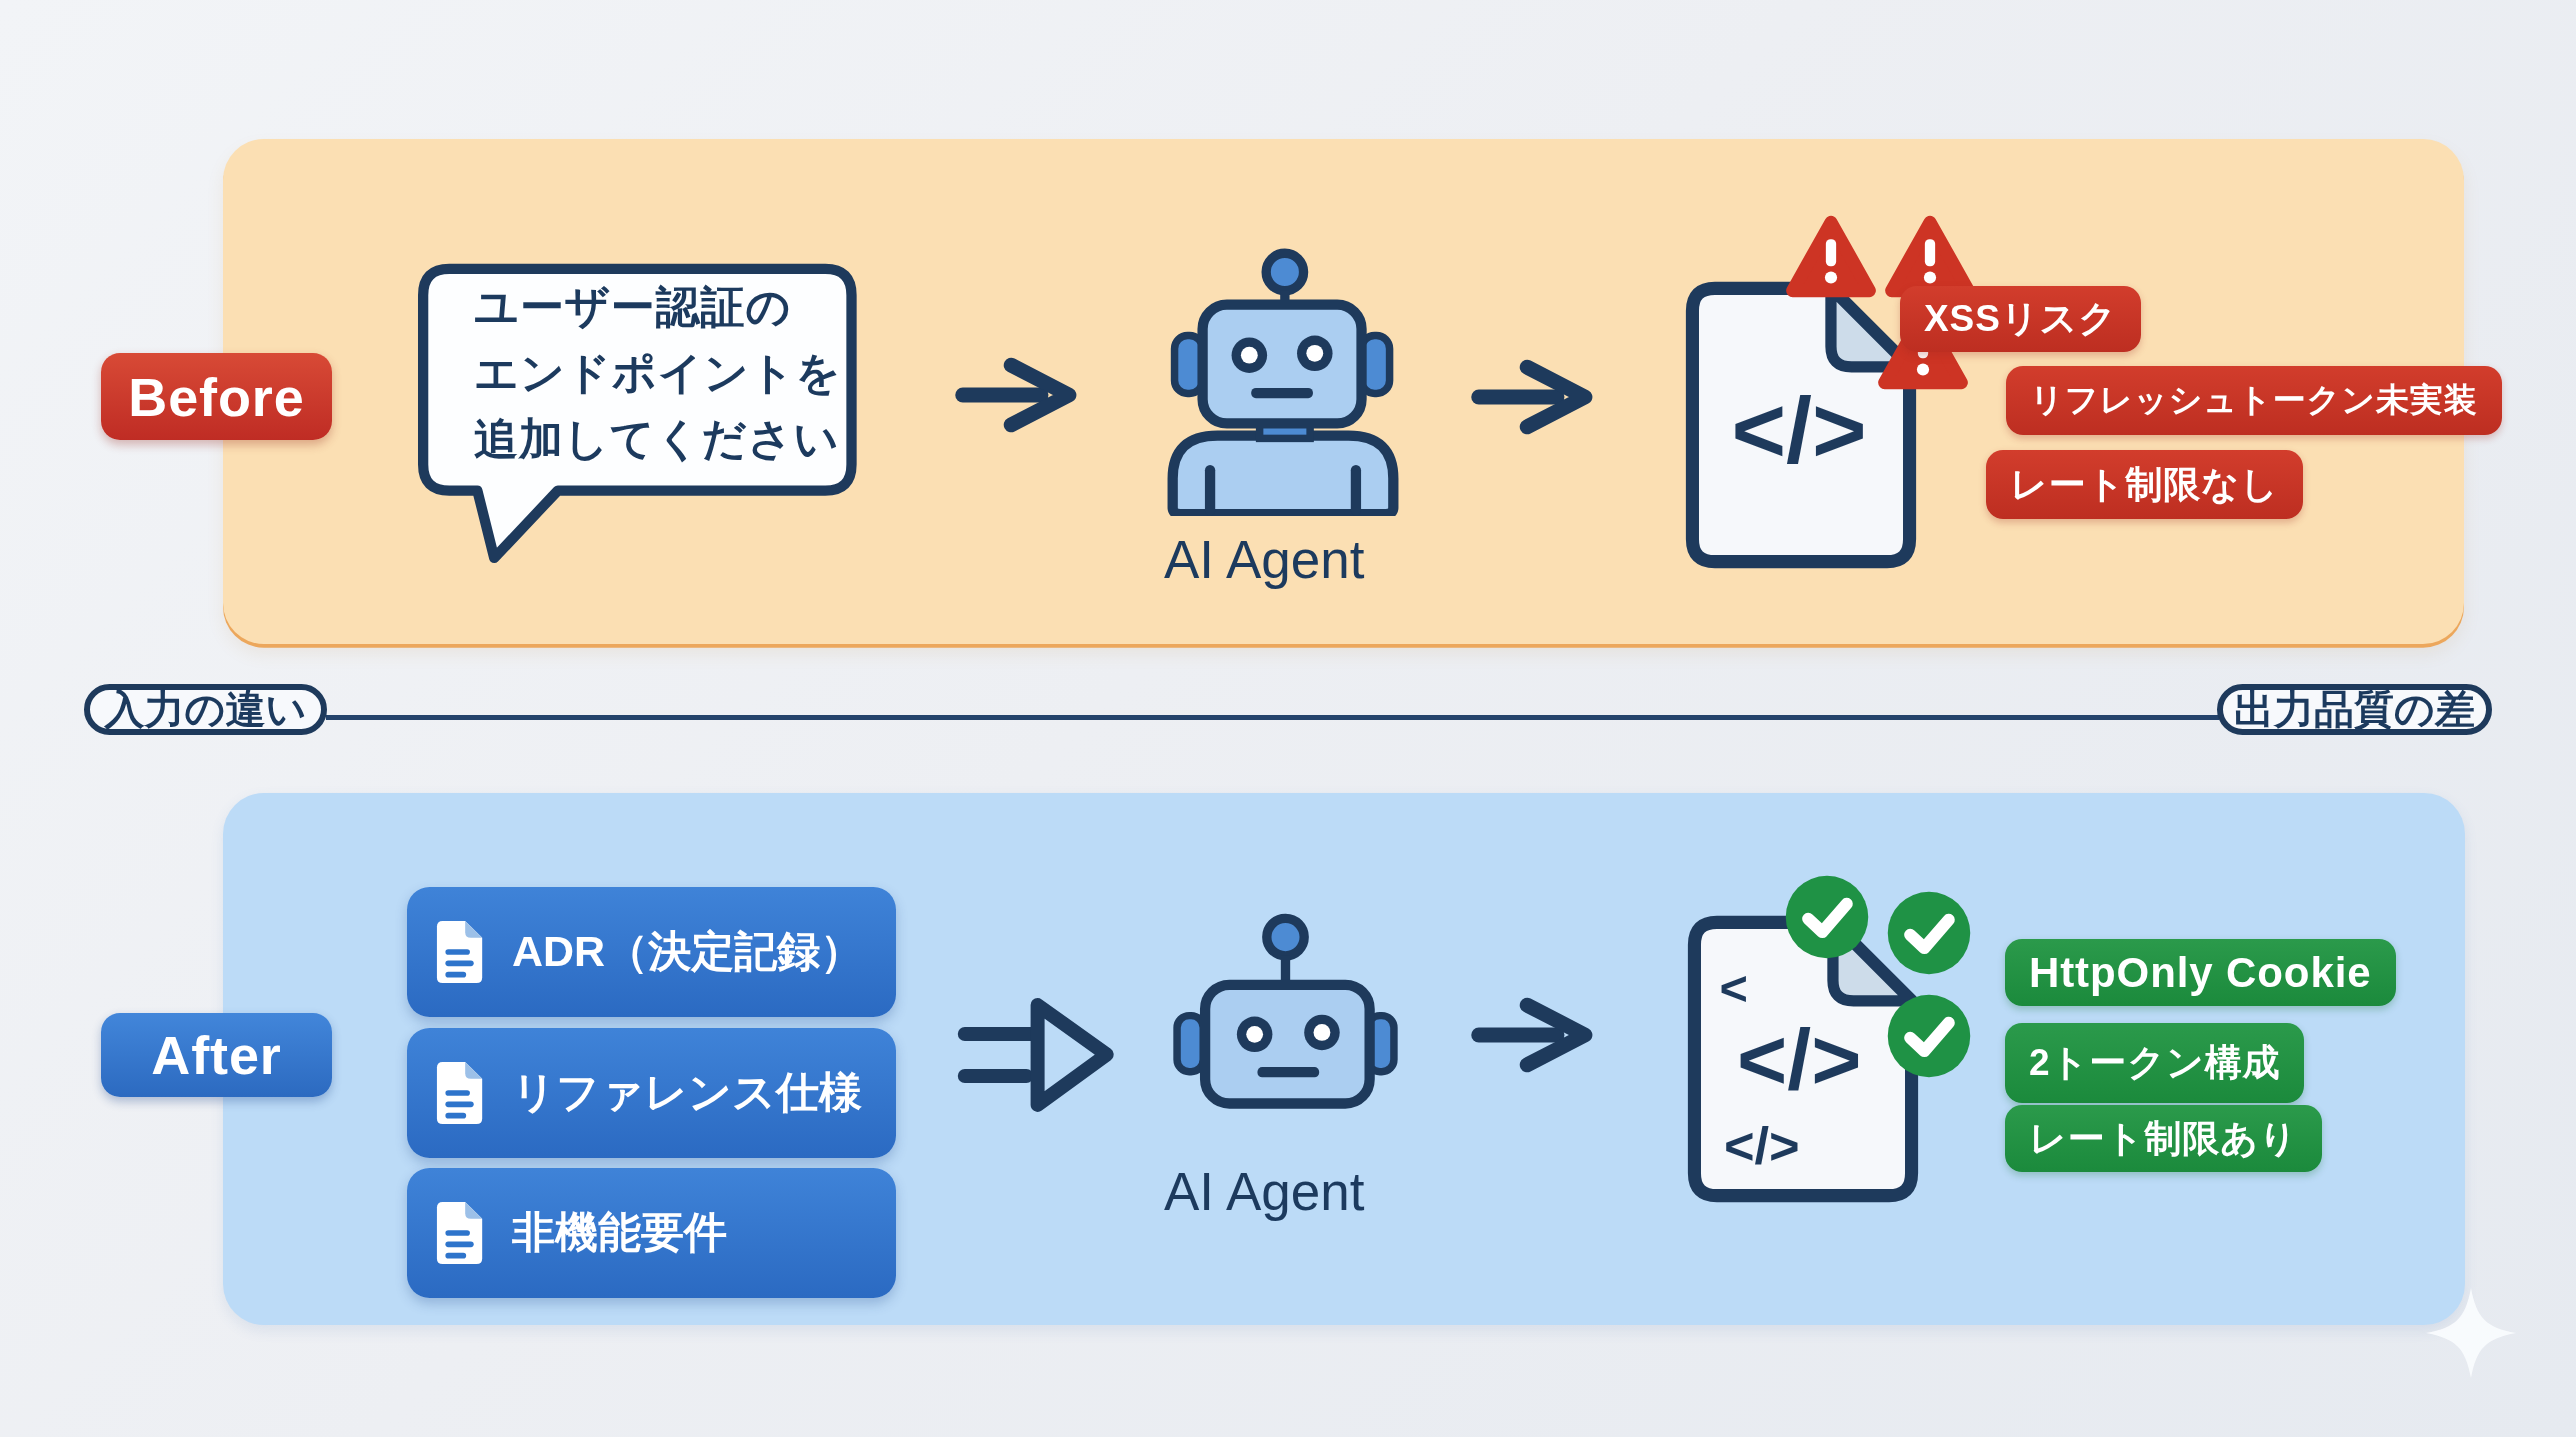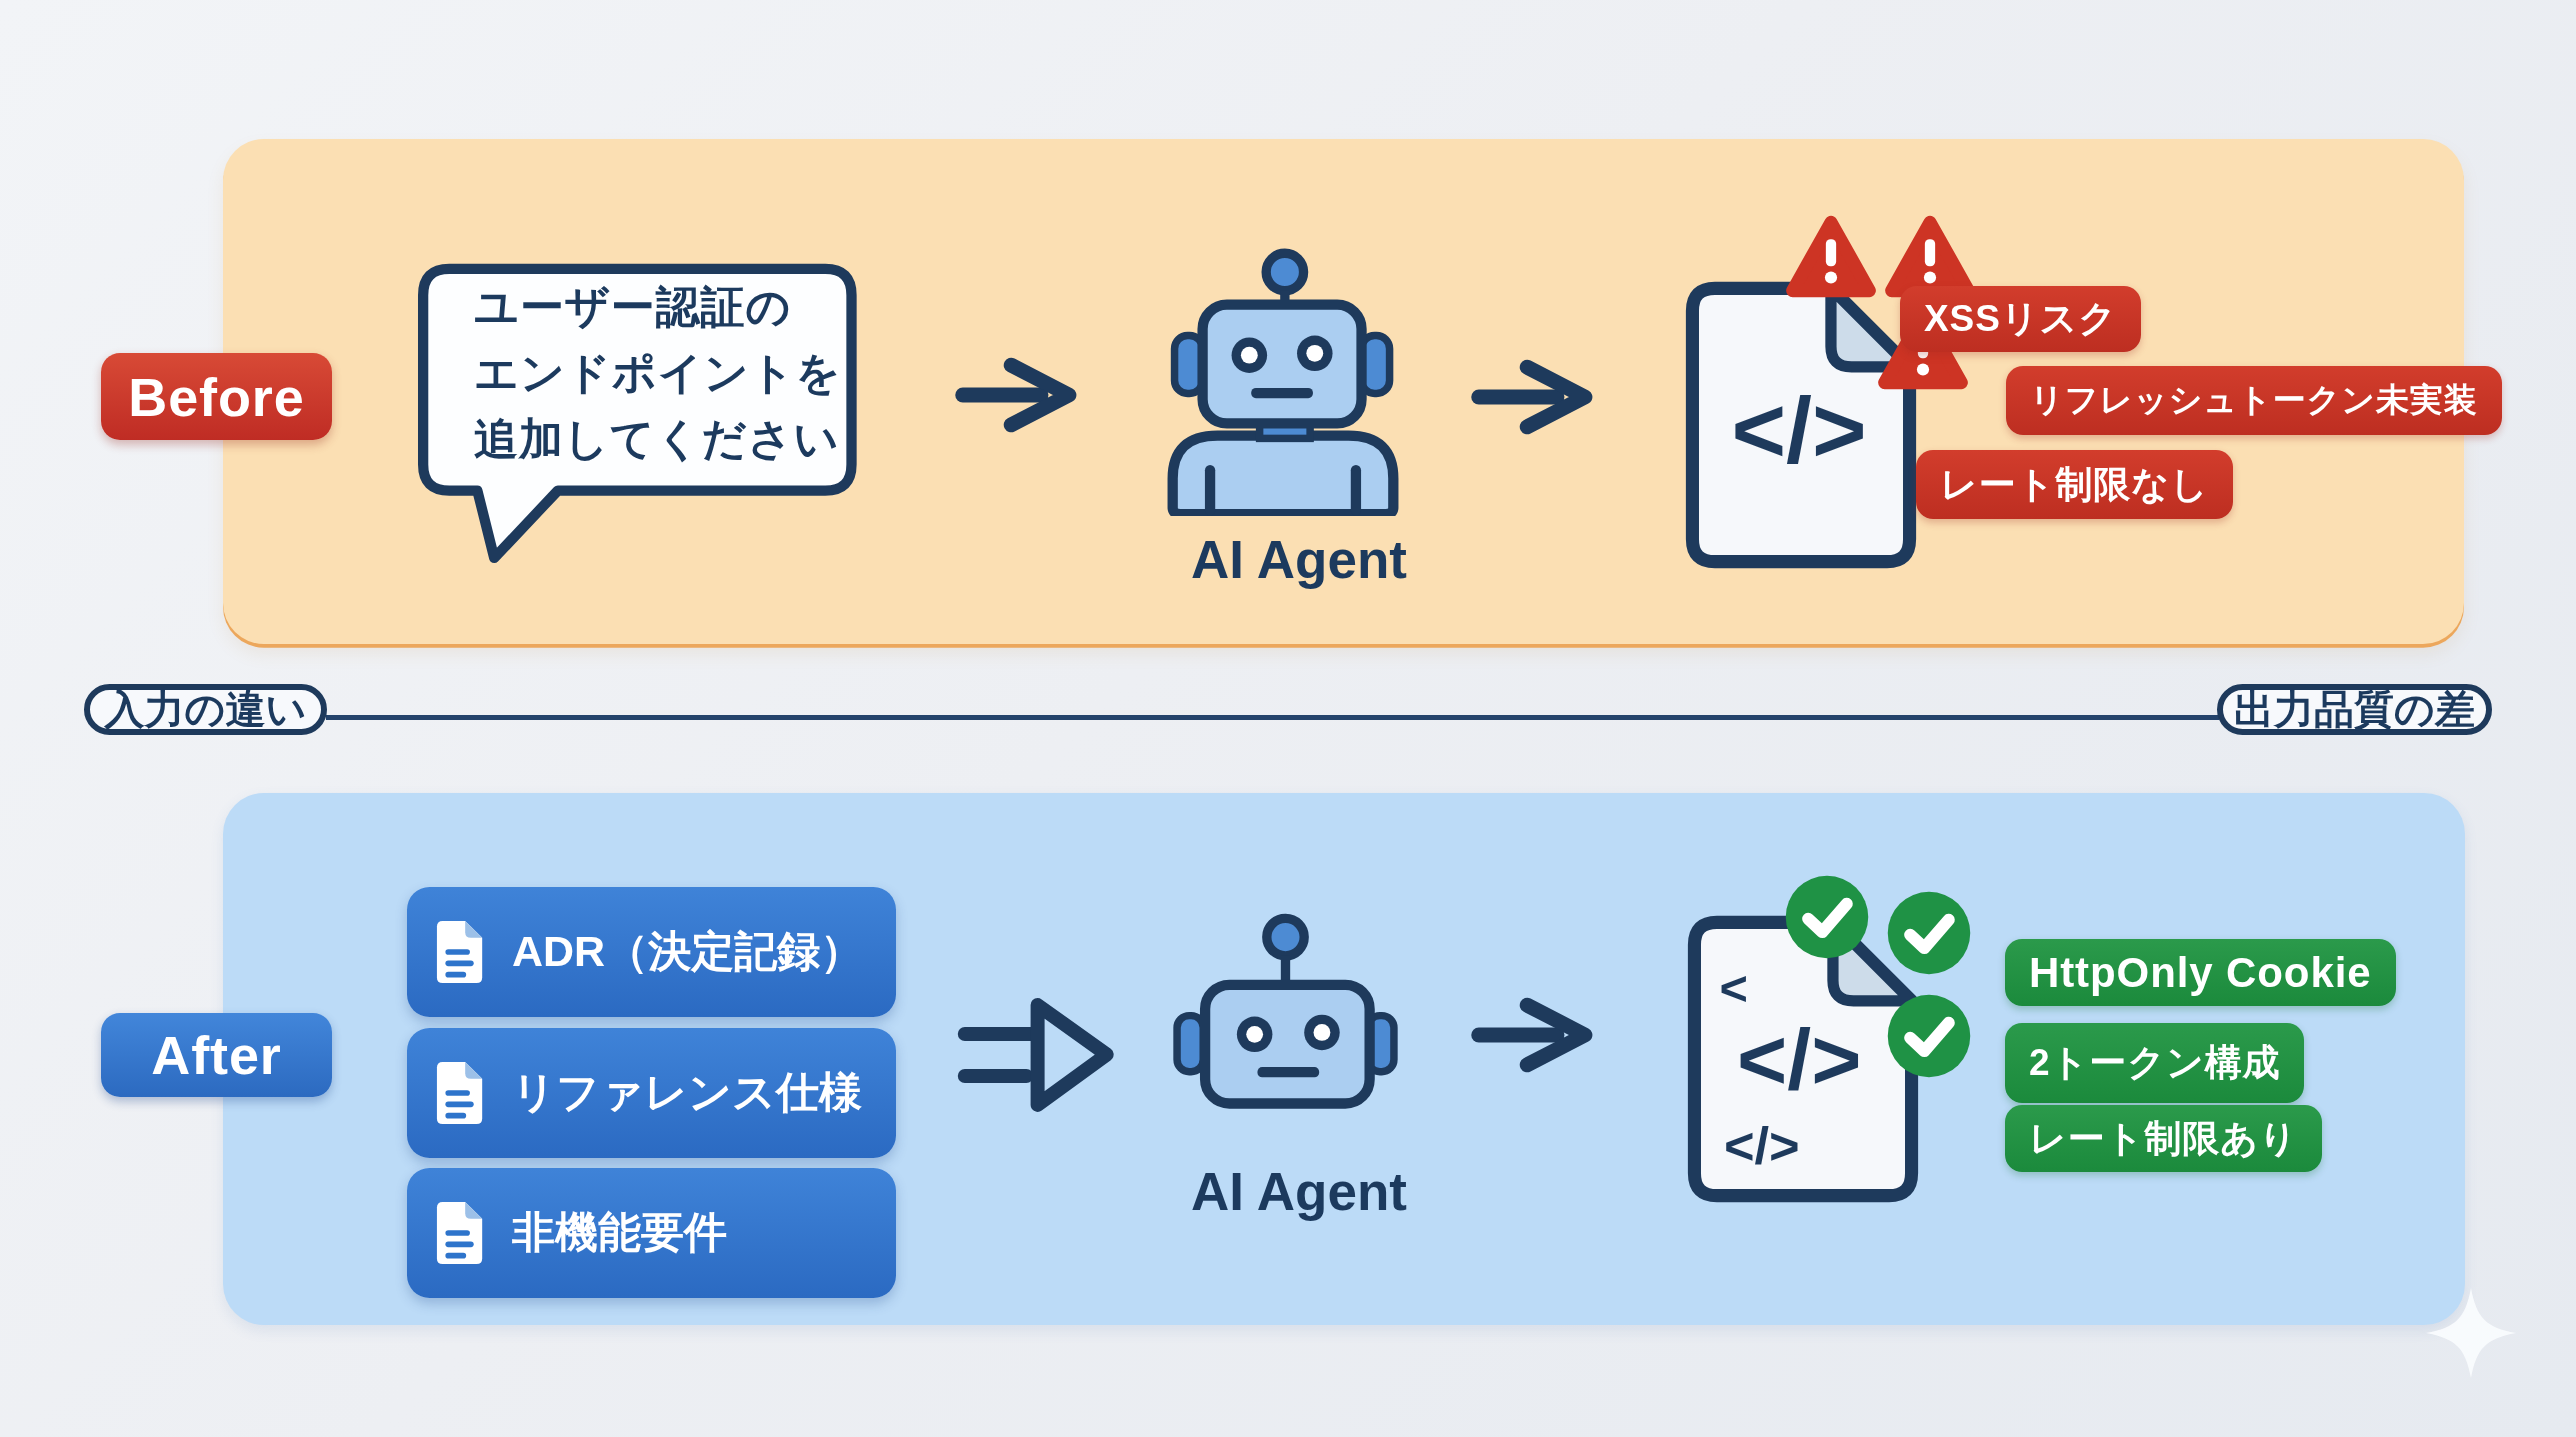--- a/index.html
+++ b/index.html
@@ -20,22 +20,22 @@
     background:linear-gradient(180deg,#d84a36,#bf2c24); box-shadow:0 4.7px 9.4px rgba(150,40,30,.30); }
   .badge-after { left:101px; top:1013px; width:231px; height:84px;
     background:linear-gradient(180deg,#4286da,#2c6ac0); box-shadow:0 4.7px 9.4px rgba(30,70,140,.30); }
 
   .bubble-svg { position:absolute; left:408px; top:254px; }
   .bubble-text { position:absolute; left:474px; top:285px; display:flex; flex-direction:column;
     gap:22px; font-size:44px; font-weight:bold; color:#1c3a5e; line-height:1.0; letter-spacing:0.9px; }
 
   .abs { position:absolute; }
 
-  .ai-label { position:absolute; width:243px; text-align:right;
-    font-size:53px; font-weight:bold; color:#1c3a5e; }
+  .ai-label { position:absolute; width:243px; text-align:left;
+    font-size:53px; font-weight:normal; color:#1c3a5e; }
 
   .tag { position:absolute; display:flex; align-items:center; color:#fff; font-weight:bold;
     border-radius:17px; padding:0 24px; letter-spacing:0.9px; white-space:nowrap; }
   .tag-red   { background:linear-gradient(180deg,#d23d2c,#bd2e21); box-shadow:0 3.7px 7.5px rgba(160,40,30,.25); }
   .tag-green { background:linear-gradient(180deg,#2b9a4b,#1b8a3c); box-shadow:0 3.7px 7.5px rgba(20,110,50,.25); }
 
   .pill { position:absolute; height:51px; background:#f7f9fc; border:6.6px solid #1e3a5c;
     border-radius:36px; display:flex; align-items:center; justify-content:center;
     font-size:40px; font-weight:bold; color:#1c3a5e; box-sizing:border-box; padding:0 26px;
     white-space:nowrap; }
@@ -114,21 +114,21 @@
     <circle cx="50" cy="69" r="6.5" fill="#ffffff"></circle>
   </svg>
   <svg class="abs" style="left:1876px; top:305px;" width="94" height="86" viewBox="0 0 100 92">
     <polygon points="50,10 91,83 9,83" fill="#cd3424" stroke="#cd3424" stroke-width="14" stroke-linejoin="round"></polygon>
     <rect x="44.5" y="28" width="11" height="29" rx="5" fill="#ffffff"></rect>
     <circle cx="50" cy="69" r="6.5" fill="#ffffff"></circle>
   </svg>
 
   <div class="tag tag-red" style="left:1900px; top:286px; height:66px; font-size:37px;">XSSリスク</div>
   <div class="tag tag-red" style="left:2006px; top:366px; height:69px; font-size:33px;">リフレッシュトークン未実装</div>
-  <div class="tag tag-red" style="left:1916px; top:450px; height:69px; font-size:37px;">レート制限なし</div>
+  <div class="tag tag-red" style="left:1986px; top:450px; height:69px; font-size:37px;">レート制限なし</div>
 
   <div class="divider-line"></div>
   <div class="pill" style="left:84px; top:684px; width:243px;">入力の違い</div>
   <div class="pill" style="left:2217px; top:684px; width:275px;">出力品質の差</div>
 
   <div class="panel panel-after"></div>
 
   <div class="badge badge-after">
     <span>After</span>
   </div>

